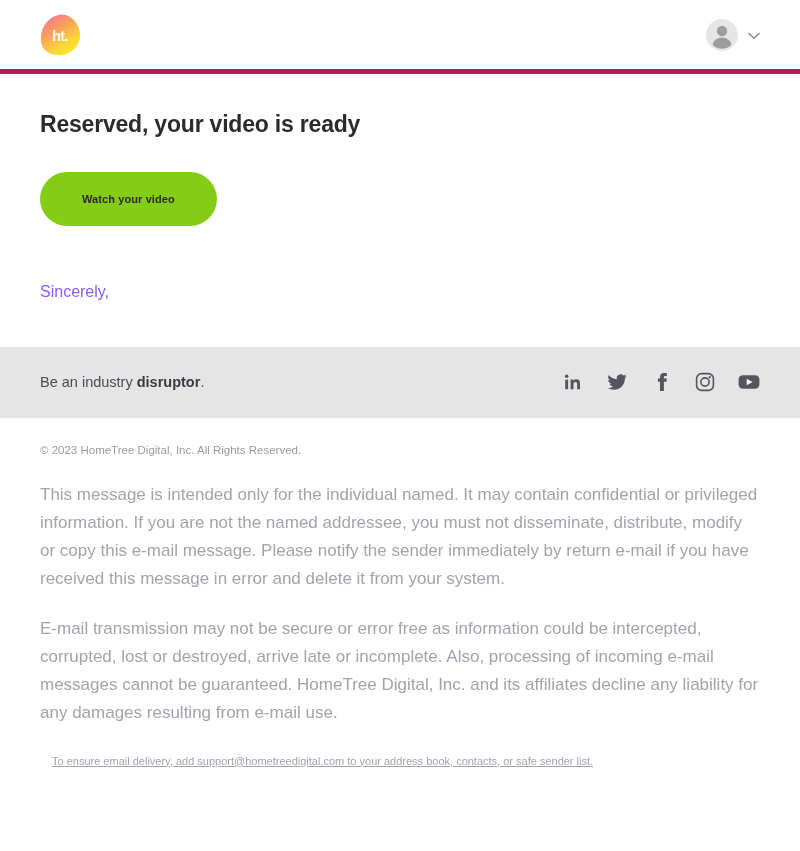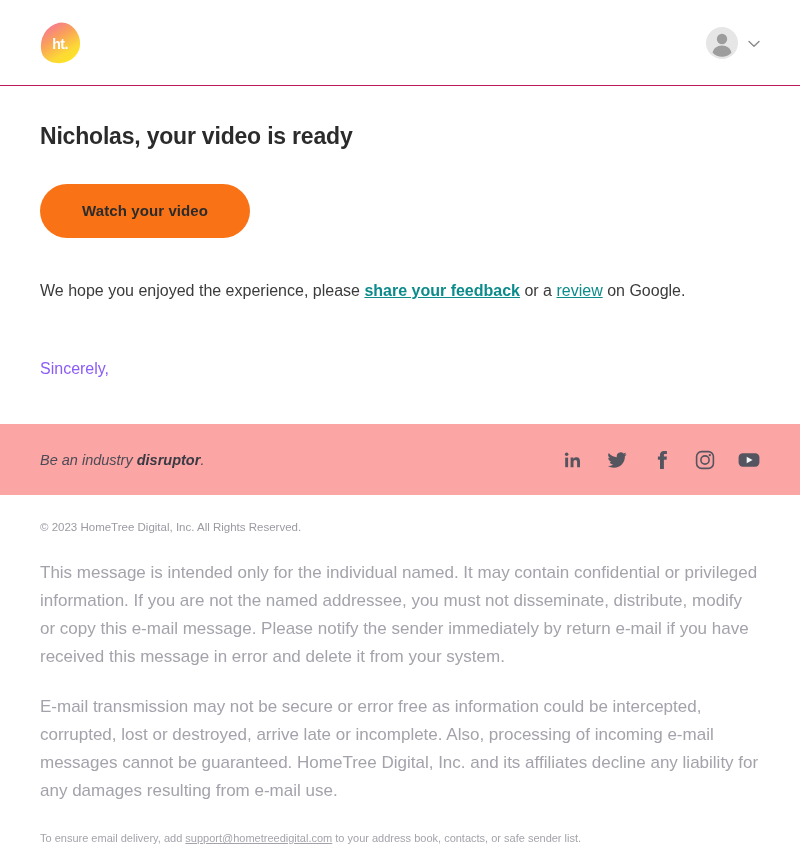--- a/index.html
+++ b/index.html
@@ -8,22 +8,22 @@
     padding: 0;
     width: 800px;
     height: 851px;
     background: #ffffff;
     font-family: "Liberation Sans", sans-serif;
     -webkit-font-smoothing: antialiased;
   }
 
   
   .header {
-    height: 86px;
-    border-bottom: 1px solid #be185d;
+    height: 74px;
+    border-bottom: 5px solid #be185d;
     display: flex;
     align-items: center;
     justify-content: space-between;
     padding: 0 40px 0 40px;
   }
   .logo-wrap {
     width: 40px;
     height: 40px;
     position: relative;
     display: block;
@@ -86,25 +86,25 @@
   }
   p.intro b { color: #1f1f1f; font-weight: bold; }
 
   .cta {
     display: inline-flex;
     align-items: center;
     justify-content: center;
     margin-top: 32px;
     height: 54px;
     padding: 0 42px;
-    background: #f97316;
+    background: #84cc16;
     border: none;
     border-radius: 27px;
     font-family: "Liberation Sans", sans-serif;
-    font-size: 15px;
+    font-size: 11px;
     font-weight: bold;
     color: #2b2b2b;
     cursor: pointer;
     letter-spacing: 0.1px;
   }
 
   p.feedback {
     margin: 40px 0 0 0;
     font-size: 16px;
     line-height: 1.6;
@@ -120,26 +120,25 @@
     margin: 50px 0 0 0;
     font-size: 16px;
     line-height: 2;
     color: #8b5cf6;
   }
 
   
   .band {
     margin-top: 39px;
     height: 71px;
-    background: #fca5a5;
+    background: #e5e5e5;
     display: flex;
     align-items: center;
     justify-content: space-between;
     padding: 0 40px;
-    font-style: italic;
   }
   .band-text {
     font-size: 14.5px;
     color: #4b4b55;
   }
   .band-text b { color: #3a3a44; font-weight: bold; }
   .socials {
     display: flex;
     align-items: center;
     gap: 22px;
@@ -167,21 +166,22 @@
     font-size: 17px;
     color: #a3a3ab;
     line-height: 1.65;
     margin: 22px 0 0 0;
     max-width: 725px;
   }
   .legal p.deliver {
     font-size: 11px;
     color: #a3a3ab;
     line-height: 1.65;
-    margin: 24px 0 0 0;
+    margin: 24px 0 0 12px;
+    text-decoration: underline;
   }
   .legal a.muted {
     color: #a3a3ab;
     text-decoration: underline;
   }
 </style>
 </head>
 <body>
 
 <div class="header">
@@ -200,28 +200,25 @@
     <span class="chev">
       <svg width="12" height="8" viewBox="0 0 12 8" aria-hidden="true">
         <path d="M1 1.5 L6 6.2 L11 1.5" stroke="#8a8a8a" stroke-width="1.4" fill="none" stroke-linecap="round" stroke-linejoin="round"></path>
       </svg>
     </span>
   </div>
 </div>
 
 <div class="body">
 
-  <h1 class="title">Nicholas, your video is ready</h1>
+  <h1 class="title">Reserved, your video is ready</h1>
 
 
   <button class="cta">Watch your video</button>
 
-  <p class="feedback">
-    <span>We hope you enjoyed the experience, please </span><a href="#" class="tealink bold">share your feedback</a><span> or a </span><a href="#" class="tealink">review</a><span> on Google.</span>
-  </p>
 
   <p class="signoff">
     <span>Sincerely,</span><br>
   </p>
 </div>
 
 <div class="band">
   <div class="band-text">
     <span>Be an industry </span><b>disruptor</b><span>.</span>
   </div>

